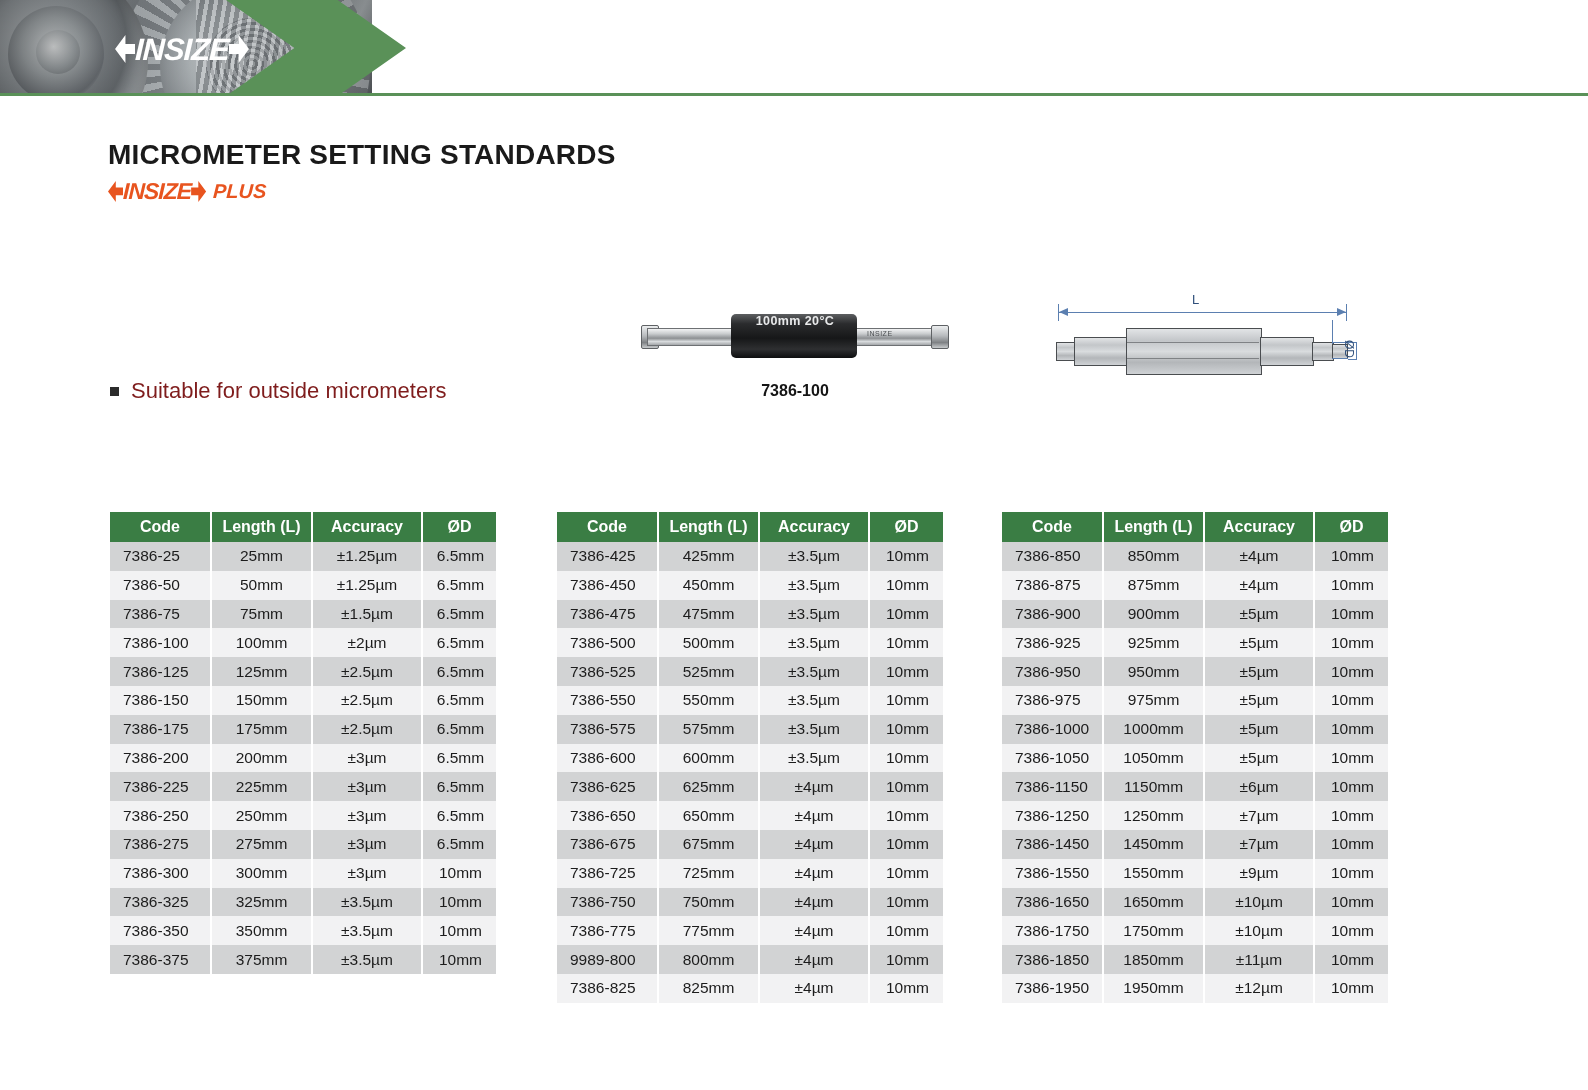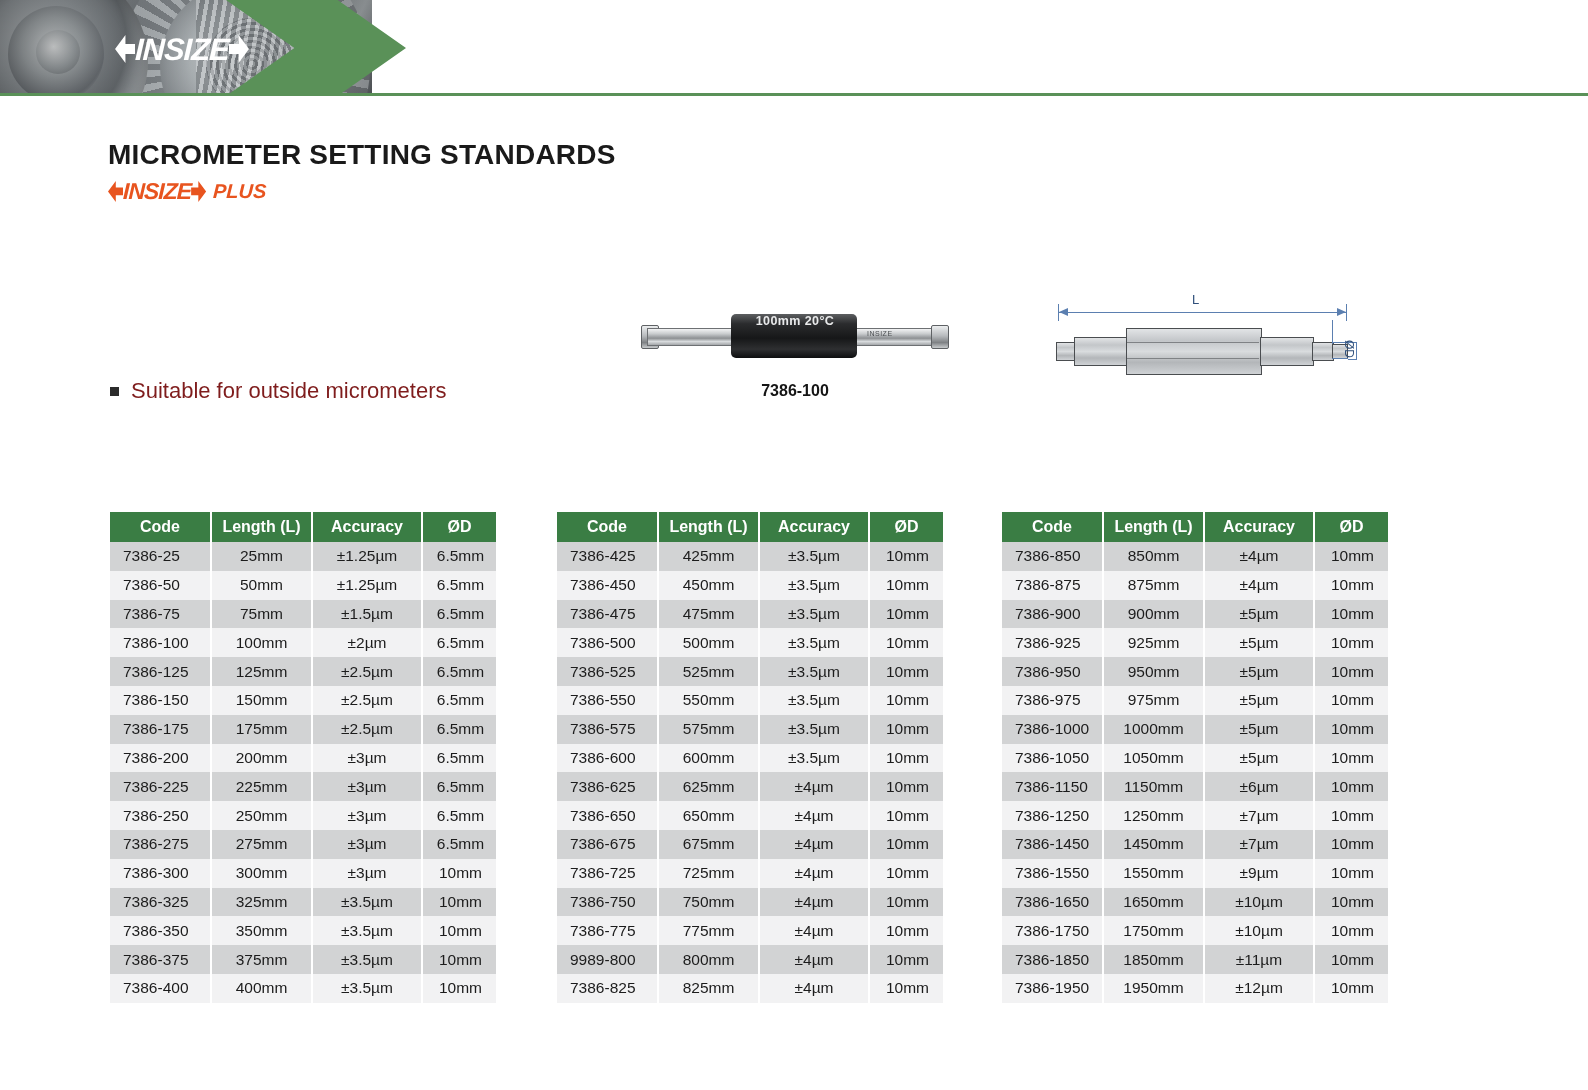--- a/index.html
+++ b/index.html
@@ -558,26 +558,20 @@
         <td>350mm</td>
         <td>±3.5µm</td>
         <td>10mm</td>
       </tr>
       <tr>
         <td class="code-cell">7386-375</td>
         <td>375mm</td>
         <td>±3.5µm</td>
         <td>10mm</td>
       </tr>
-      <tr>
-        <td class="code-cell">7386-400</td>
-        <td>400mm</td>
-        <td>±3.5µm</td>
-        <td>10mm</td>
-      </tr>
     </tbody>
 </table>
 
 <table class="spec-table t2">
   <colgroup>
     <col class="col-code">
       <col class="col-length">
       <col class="col-acc">
       <col class="col-dia">
   </colgroup>

